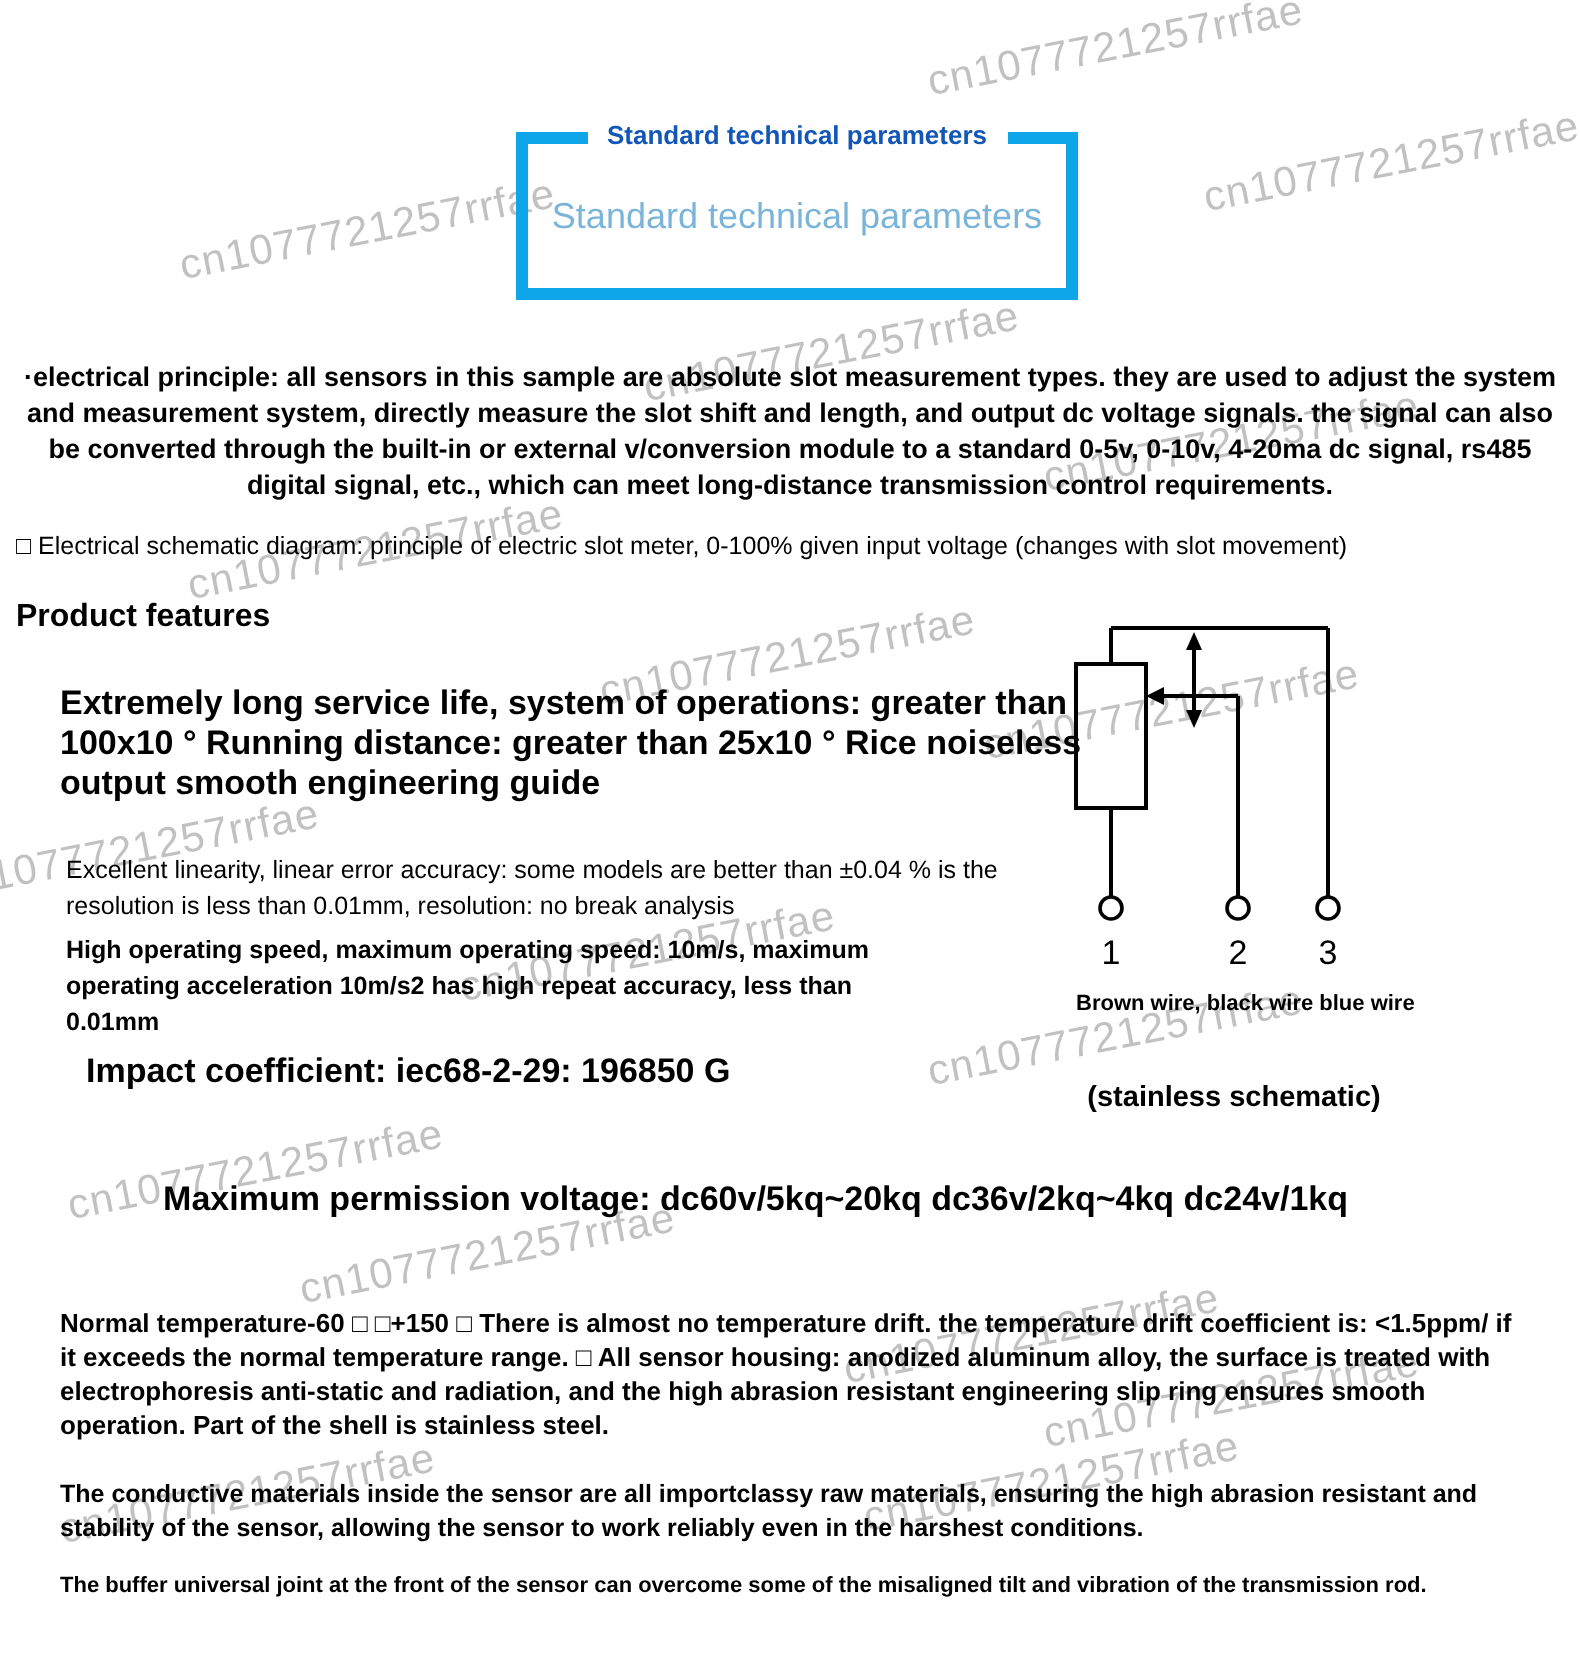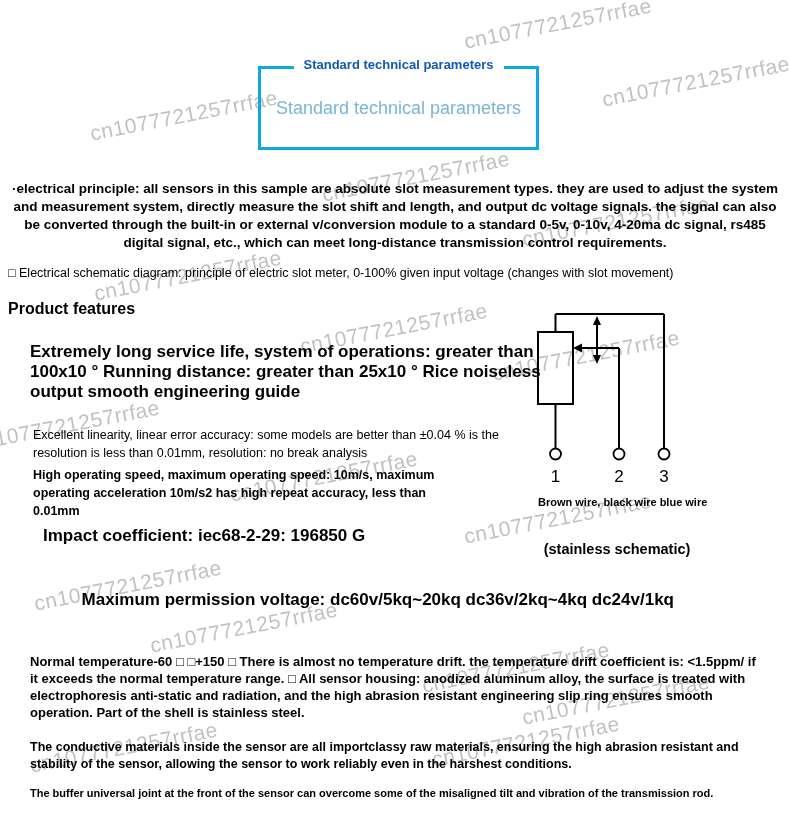--- a/index.html
+++ b/index.html
@@ -13,21 +13,21 @@
   
   .wm {
     position:absolute; color:#8f8f8f; opacity:0.55; font-size:21px;
     transform:rotate(-11deg); transform-origin:left top;
     white-space:nowrap; pointer-events:none; letter-spacing:0.5px;
   }
 
   
   .header-box {
     left:258px; top:66px; width:281px; height:84px;
-    border:3px solid #0ea5e9;
+    border:6px solid #0ea5e9;
     display:flex; align-items:center; justify-content:center;
   }
   .header-tab {
     position:absolute; left:50%; top:-12px; transform:translateX(-50%);
     background:#ffffff; padding:0 10px; color:#1257b8;
     font-weight:bold; font-size:13px; white-space:nowrap;
   }
   .header-title { color:#7ab4d8; font-size:18px; white-space:nowrap; }
 
   .p-principle {

